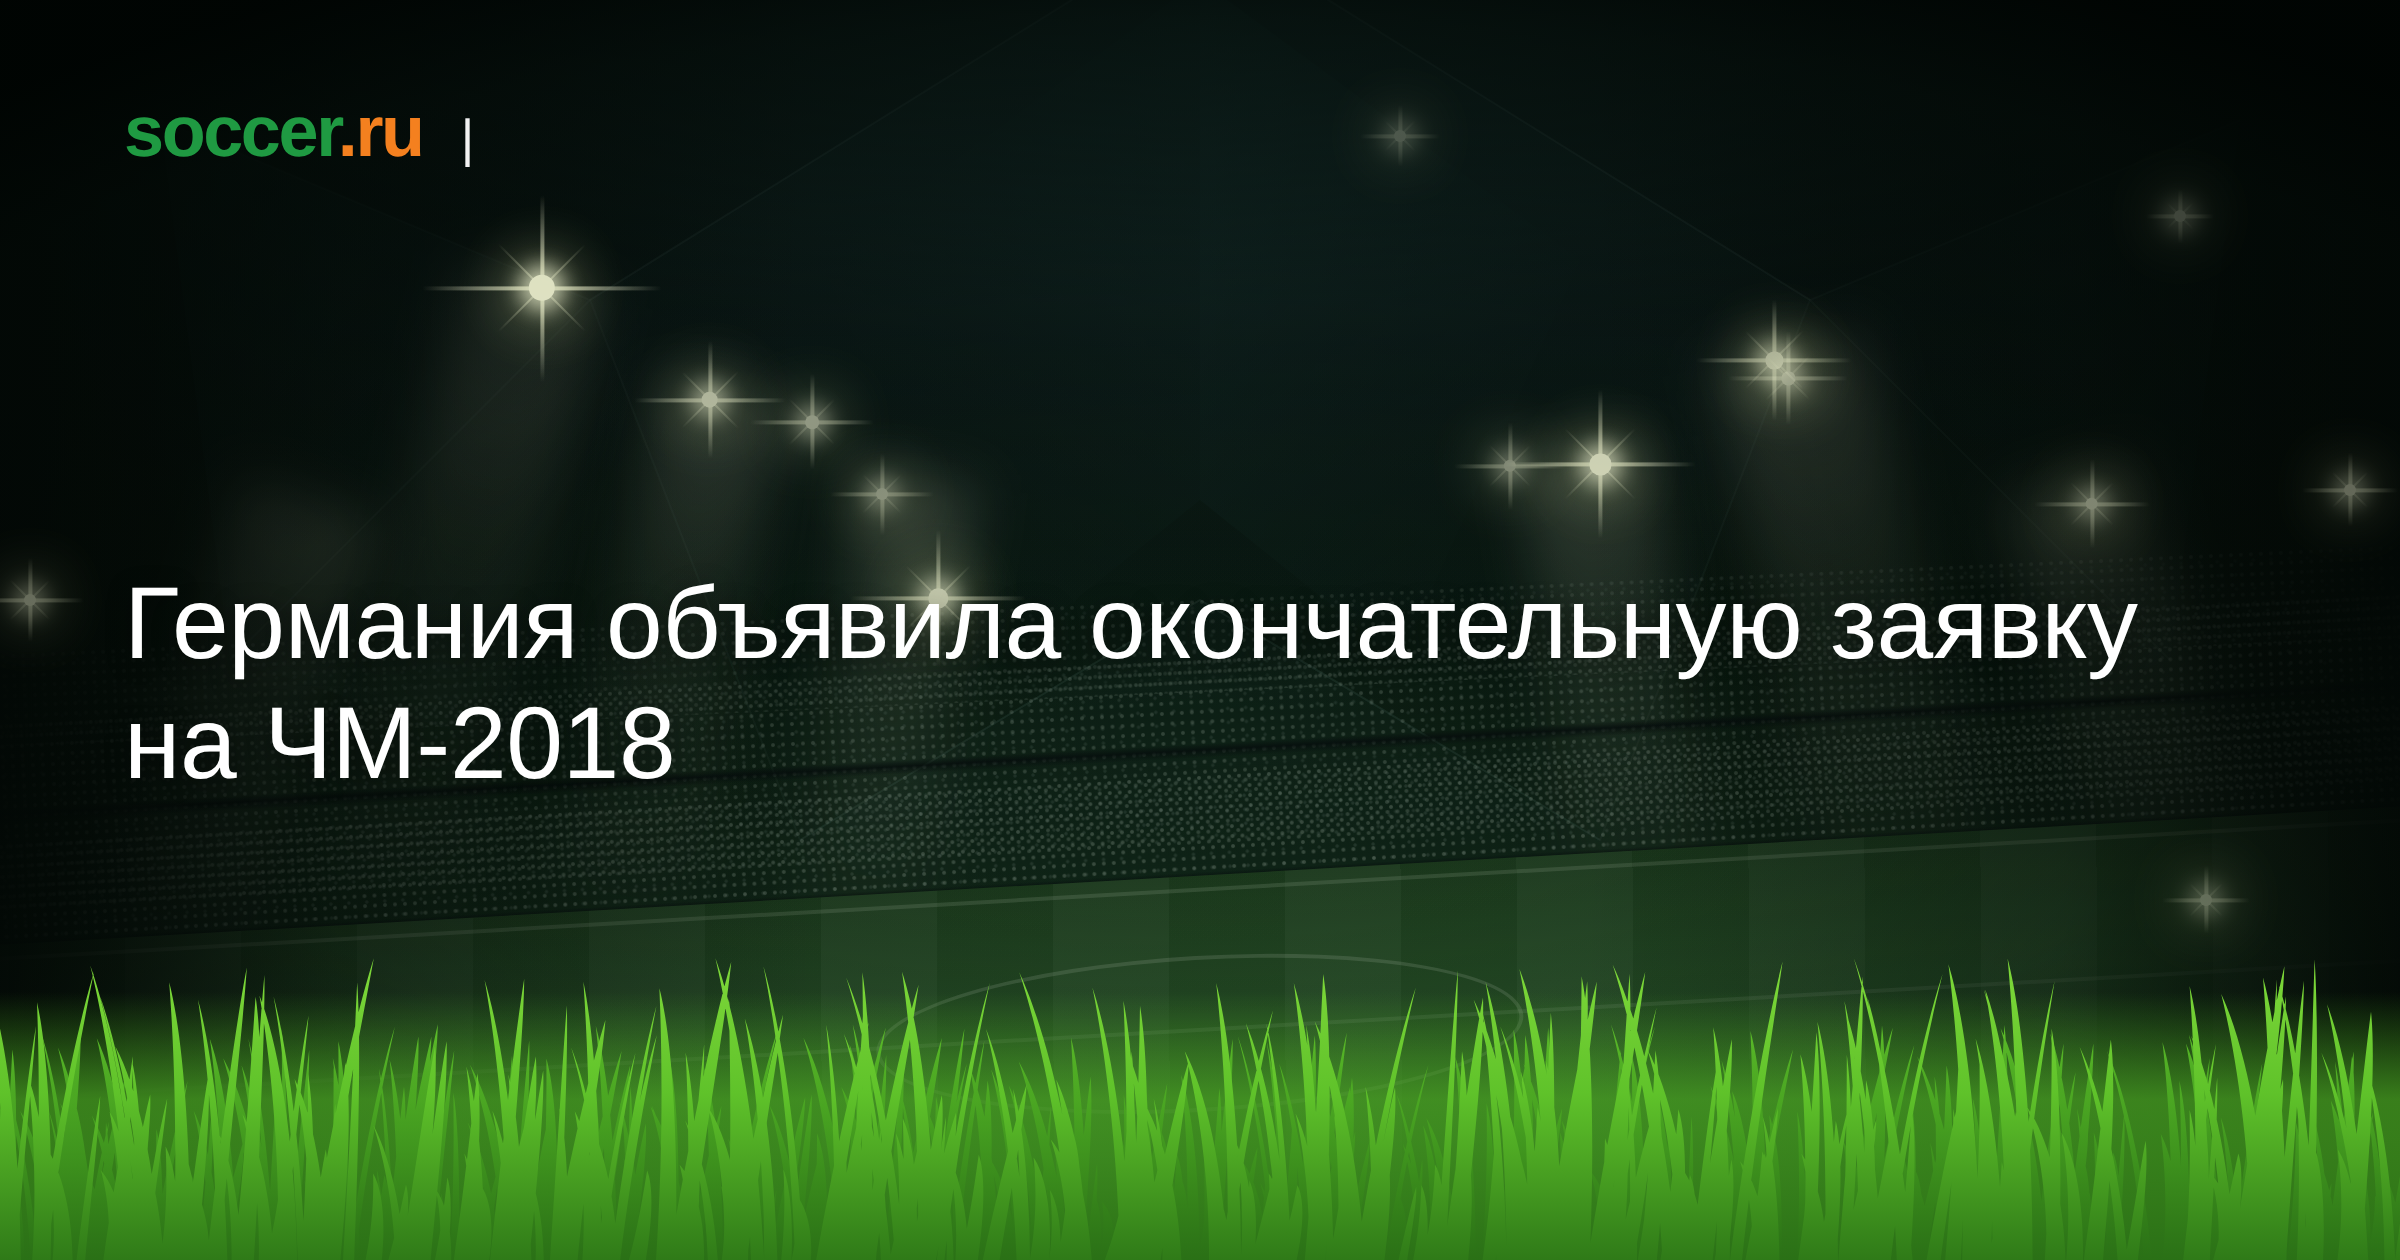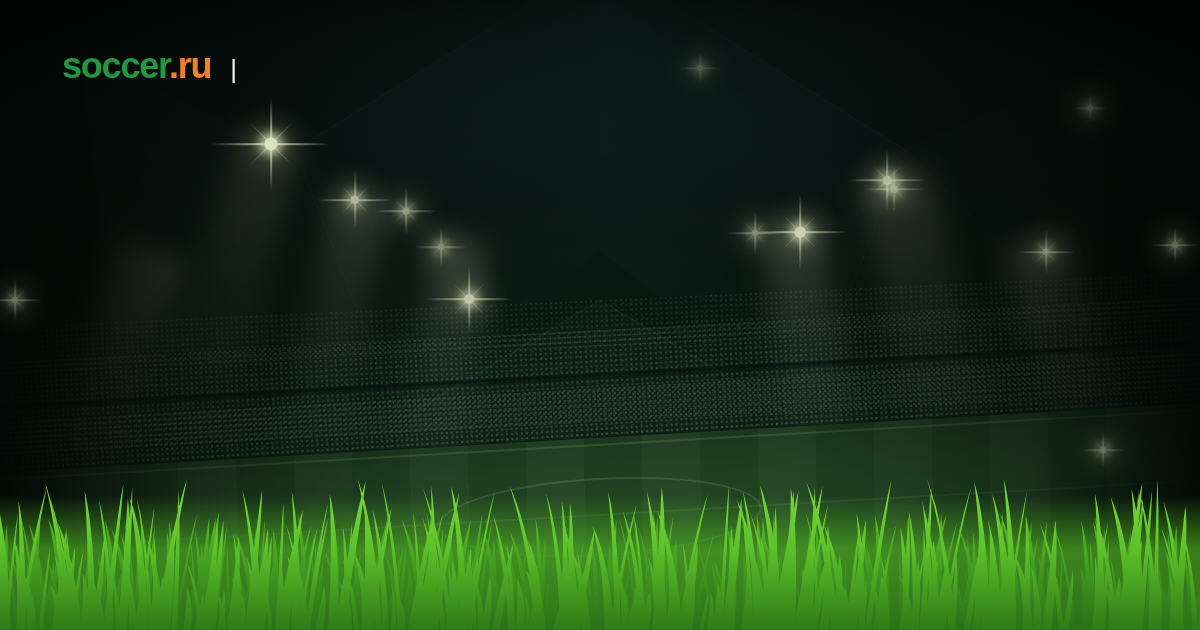--- a/index.html
+++ b/index.html
@@ -401,15 +401,16 @@
 
   <div class="content">
 
     <div class="header">
       <span class="logo">
         <span class="word">soccer</span><span class="tld">.ru</span>
       </span>
       <span class="sep">|</span>
     </div>
 
+    <h1 class="headline">Германия объявила окончательную заявку на ЧМ-2018</h1>
 
   </div>
 </div>
 
 </body></html>

